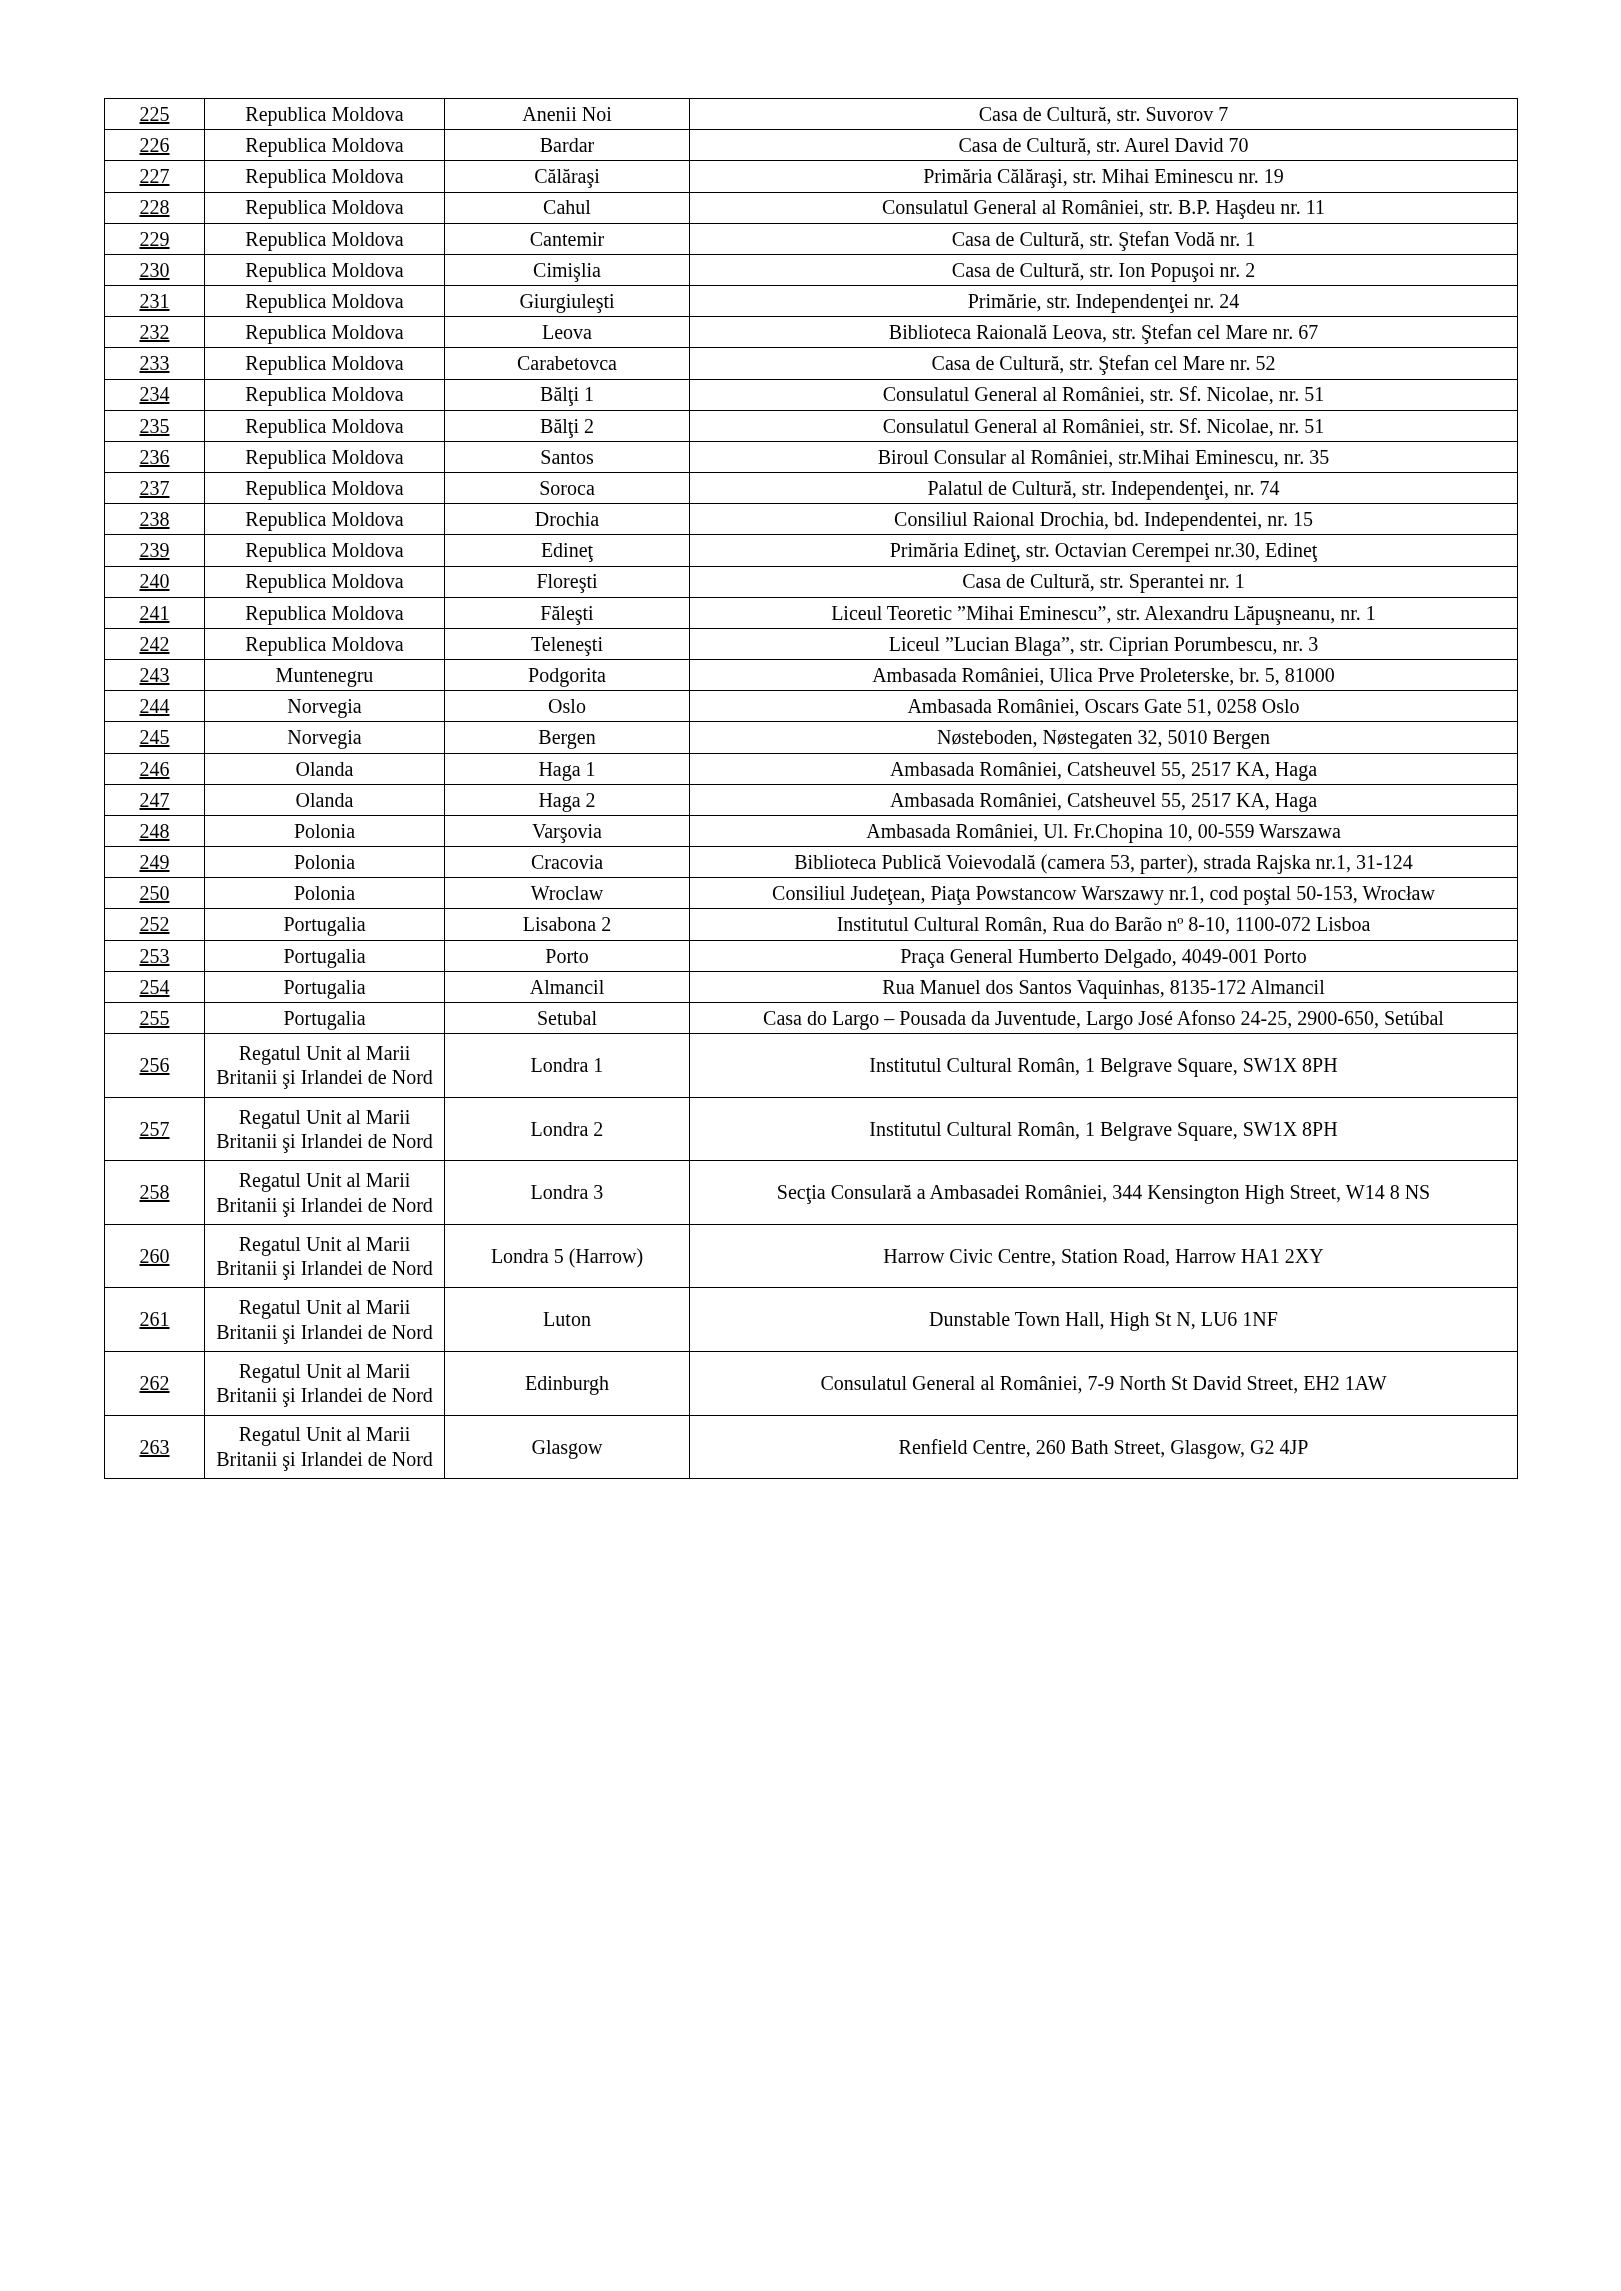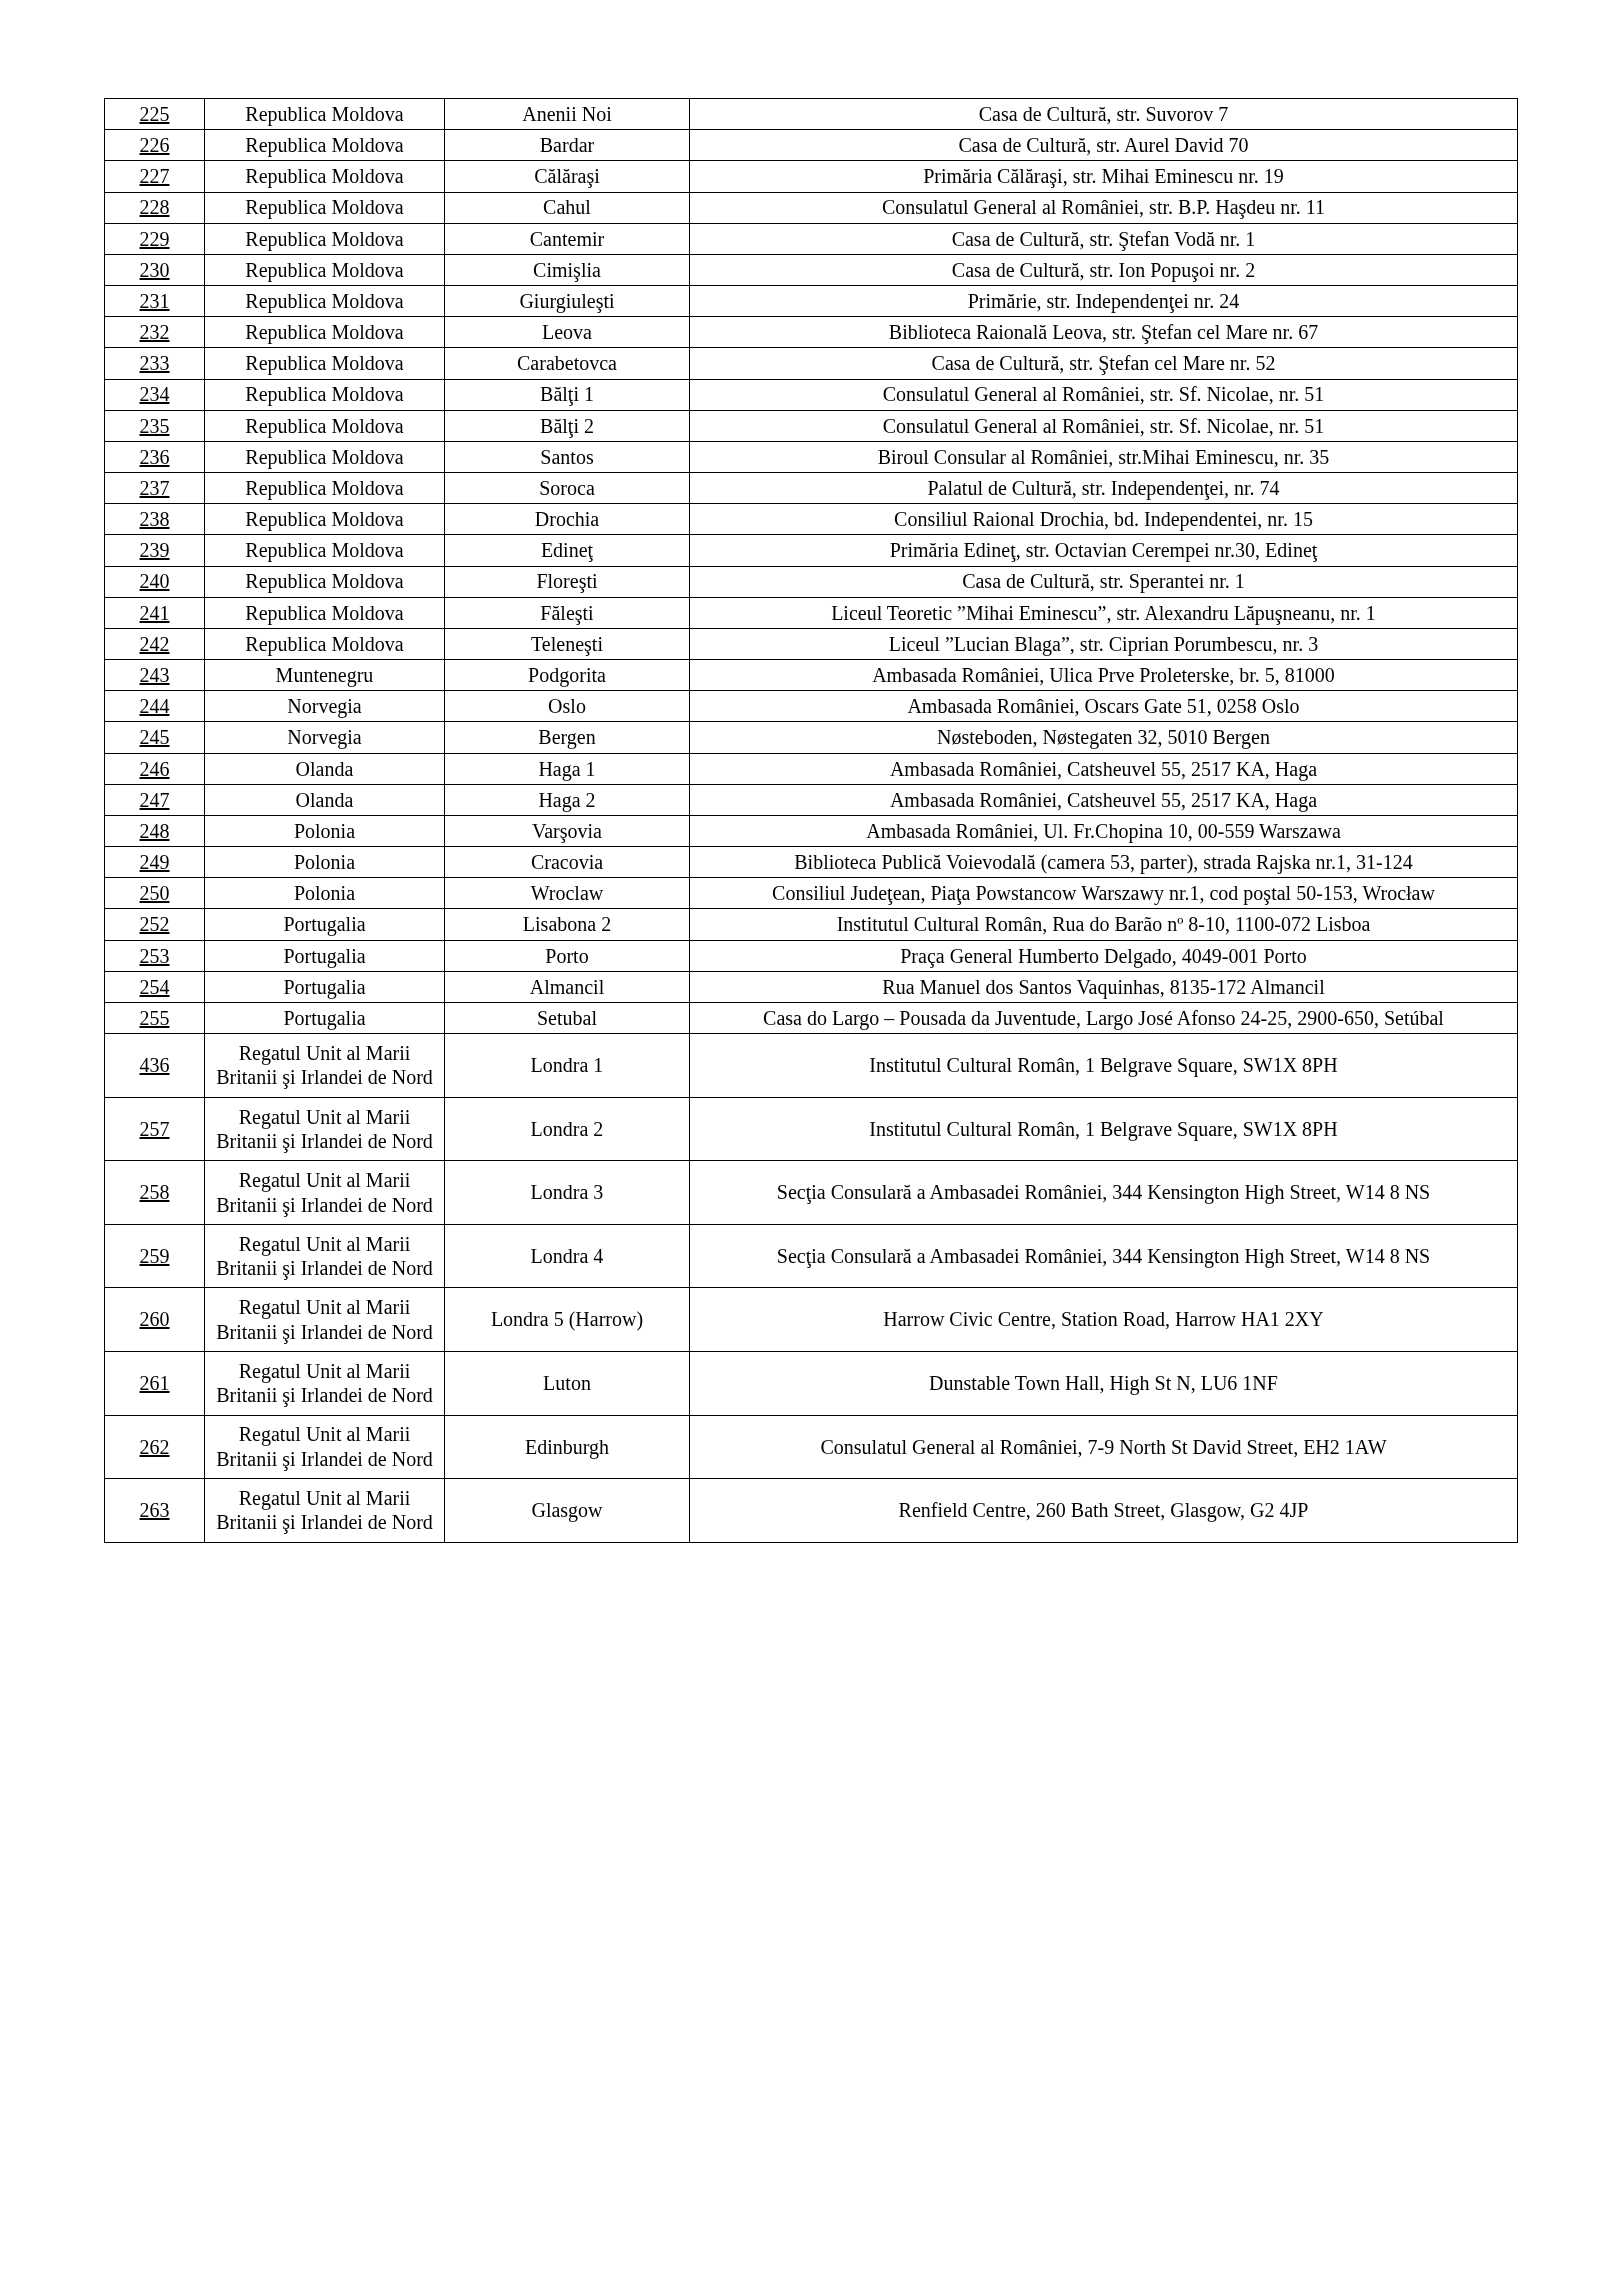--- a/index.html
+++ b/index.html
@@ -237,41 +237,35 @@
           <td class="city">Almancil</td>
           <td class="addr">Rua Manuel dos Santos Vaquinhas, 8135-172 Almancil</td>
         </tr>
         <tr>
           <td class="idx">255</td>
           <td class="ctry">Portugalia</td>
           <td class="city">Setubal</td>
           <td class="addr">Casa do Largo – Pousada da Juventude, Largo José Afonso 24-25, 2900-650, Setúbal</td>
         </tr>
         <tr class="tall">
-          <td class="idx">436</td>
+          <td class="idx">256</td>
           <td class="ctry">Regatul Unit al Marii Britanii şi Irlandei de Nord</td>
           <td class="city">Londra 1</td>
           <td class="addr">Institutul Cultural Român, 1 Belgrave Square, SW1X 8PH</td>
         </tr>
         <tr class="tall">
           <td class="idx">257</td>
           <td class="ctry">Regatul Unit al Marii Britanii şi Irlandei de Nord</td>
           <td class="city">Londra 2</td>
           <td class="addr">Institutul Cultural Român, 1 Belgrave Square, SW1X 8PH</td>
         </tr>
         <tr class="tall">
           <td class="idx">258</td>
           <td class="ctry">Regatul Unit al Marii Britanii şi Irlandei de Nord</td>
           <td class="city">Londra 3</td>
-          <td class="addr">Secţia Consulară a Ambasadei României, 344 Kensington High Street, W14 8 NS</td>
-        </tr>
-        <tr class="tall">
-          <td class="idx">259</td>
-          <td class="ctry">Regatul Unit al Marii Britanii şi Irlandei de Nord</td>
-          <td class="city">Londra 4</td>
           <td class="addr">Secţia Consulară a Ambasadei României, 344 Kensington High Street, W14 8 NS</td>
         </tr>
         <tr class="tall">
           <td class="idx">260</td>
           <td class="ctry">Regatul Unit al Marii Britanii şi Irlandei de Nord</td>
           <td class="city">Londra 5 (Harrow)</td>
           <td class="addr">Harrow Civic Centre, Station Road, Harrow HA1 2XY</td>
         </tr>
         <tr class="tall">
           <td class="idx">261</td>

